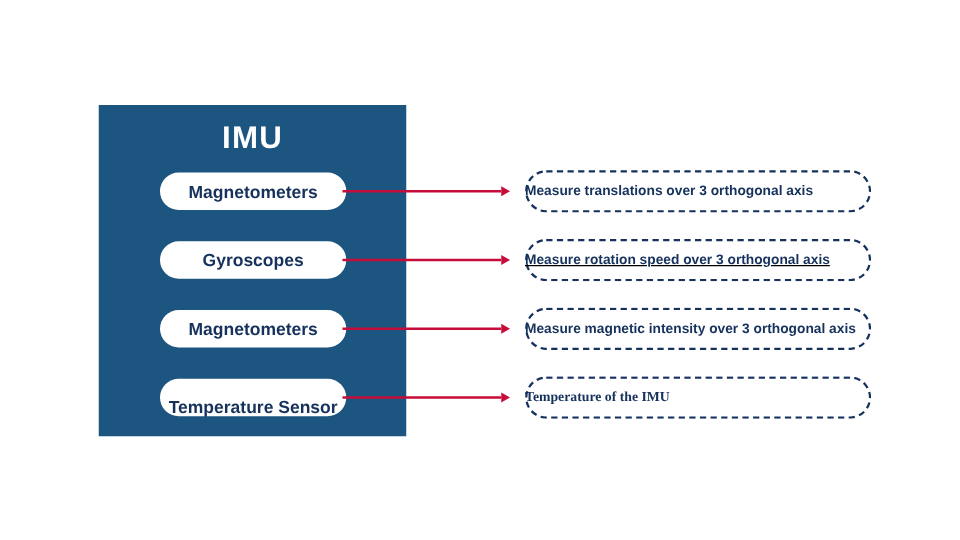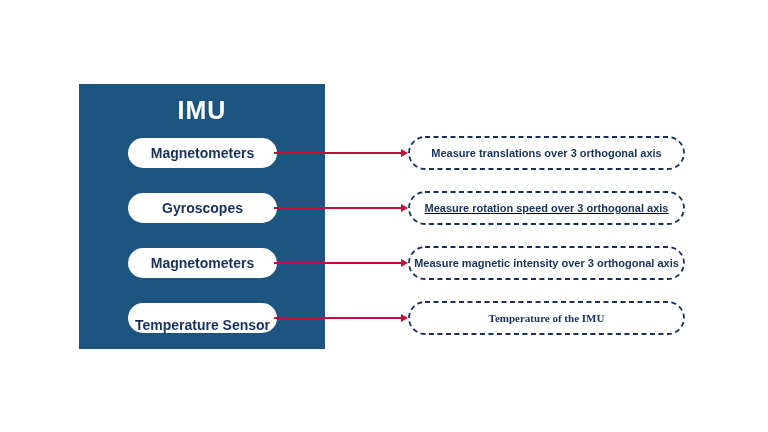--- a/index.html
+++ b/index.html
@@ -94,26 +94,26 @@
     width: 0;
     height: 0;
     border-top: 4px solid transparent;
     border-bottom: 4px solid transparent;
     border-left: 7px solid var(--arrow);
   }
 
   
   .desc-box {
     position: absolute;
-    left: 408px;
+    left: 420px;
     width: 277px;
     height: 34px;
     display: flex;
     align-items: center;
-    justify-content: center;
+    justify-content: flex-start;
   }
   .desc-box.row0 { top: 136px; }
   .desc-box.row1 { top: 191px; text-decoration: underline; }
   .desc-box.row2 { top: 246px; }
   .desc-box.row3 { top: 301px; font-family: Liberation Serif, serif; }
   .desc-box svg {
     position: absolute;
     inset: 0;
     width: 277px;
     height: 34px;

